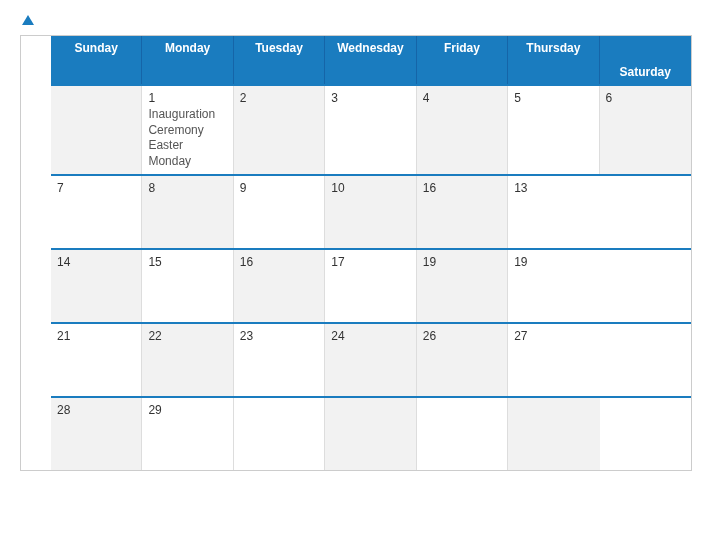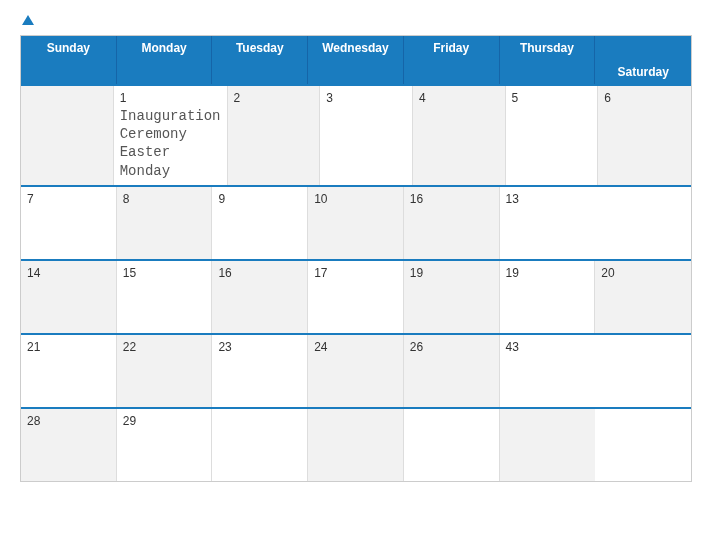--- a/index.html
+++ b/index.html
@@ -59,20 +59,21 @@
     }
     .country {
       font-size: 14px;
       color: #333;
       text-align: right;
       min-width: 90px;
     }
     .calendar {
       border: 1px solid #ccc;
       width: 100%;
+      padding-left: 30px;
     }
     .cal-header-row {
       display: grid;
       grid-template-columns: repeat(7, 1fr);
       background: #1a7cbf;
     }
     .cal-header-cell {
       color: #fff;
       font-size: 12px;
       font-weight: bold;
@@ -105,24 +106,23 @@
     .cal-cell.gray-bg {
       background: #f2f2f2;
     }
     .day-num {
       font-size: 12px;
       color: #333;
       display: block;
       margin-bottom: 2px;
     }
     .event {
-      font-size: 14px;
+      font-size: 12px;
       color: #555;
       line-height: 1.3;
-      font-family: Liberation Mono, monospace;
     }
   </style>
 </head>
 <body>
 
 <div class="page">
   <div class="header">
     <div class="logo">
       <span class="logo-general"></span>
       <div class="logo-blue-row">
@@ -200,42 +200,39 @@
         </div>
         <div class="cal-cell">
           <span class="day-num">17</span>
         </div>
         <div class="cal-cell gray-bg">
           <span class="day-num">19</span>
         </div>
         <div class="cal-cell">
           <span class="day-num">19</span>
         </div>
-        <div class="cal-cell gray-bg">
-          <span class="day-num">20</span>
-        </div>
       </div>
       <div class="cal-week-row">
         <div class="cal-cell">
           <span class="day-num">21</span>
         </div>
         <div class="cal-cell gray-bg">
           <span class="day-num">22</span>
         </div>
         <div class="cal-cell">
           <span class="day-num">23</span>
         </div>
         <div class="cal-cell gray-bg">
           <span class="day-num">24</span>
         </div>
         <div class="cal-cell gray-bg">
           <span class="day-num">26</span>
         </div>
         <div class="cal-cell">
-          <span class="day-num">43</span>
+          <span class="day-num">27</span>
         </div>
       </div>
       <div class="cal-week-row">
         <div class="cal-cell gray-bg">
           <span class="day-num">28</span>
         </div>
         <div class="cal-cell">
           <span class="day-num">29</span>
         </div>
         <div class="cal-cell"></div>

